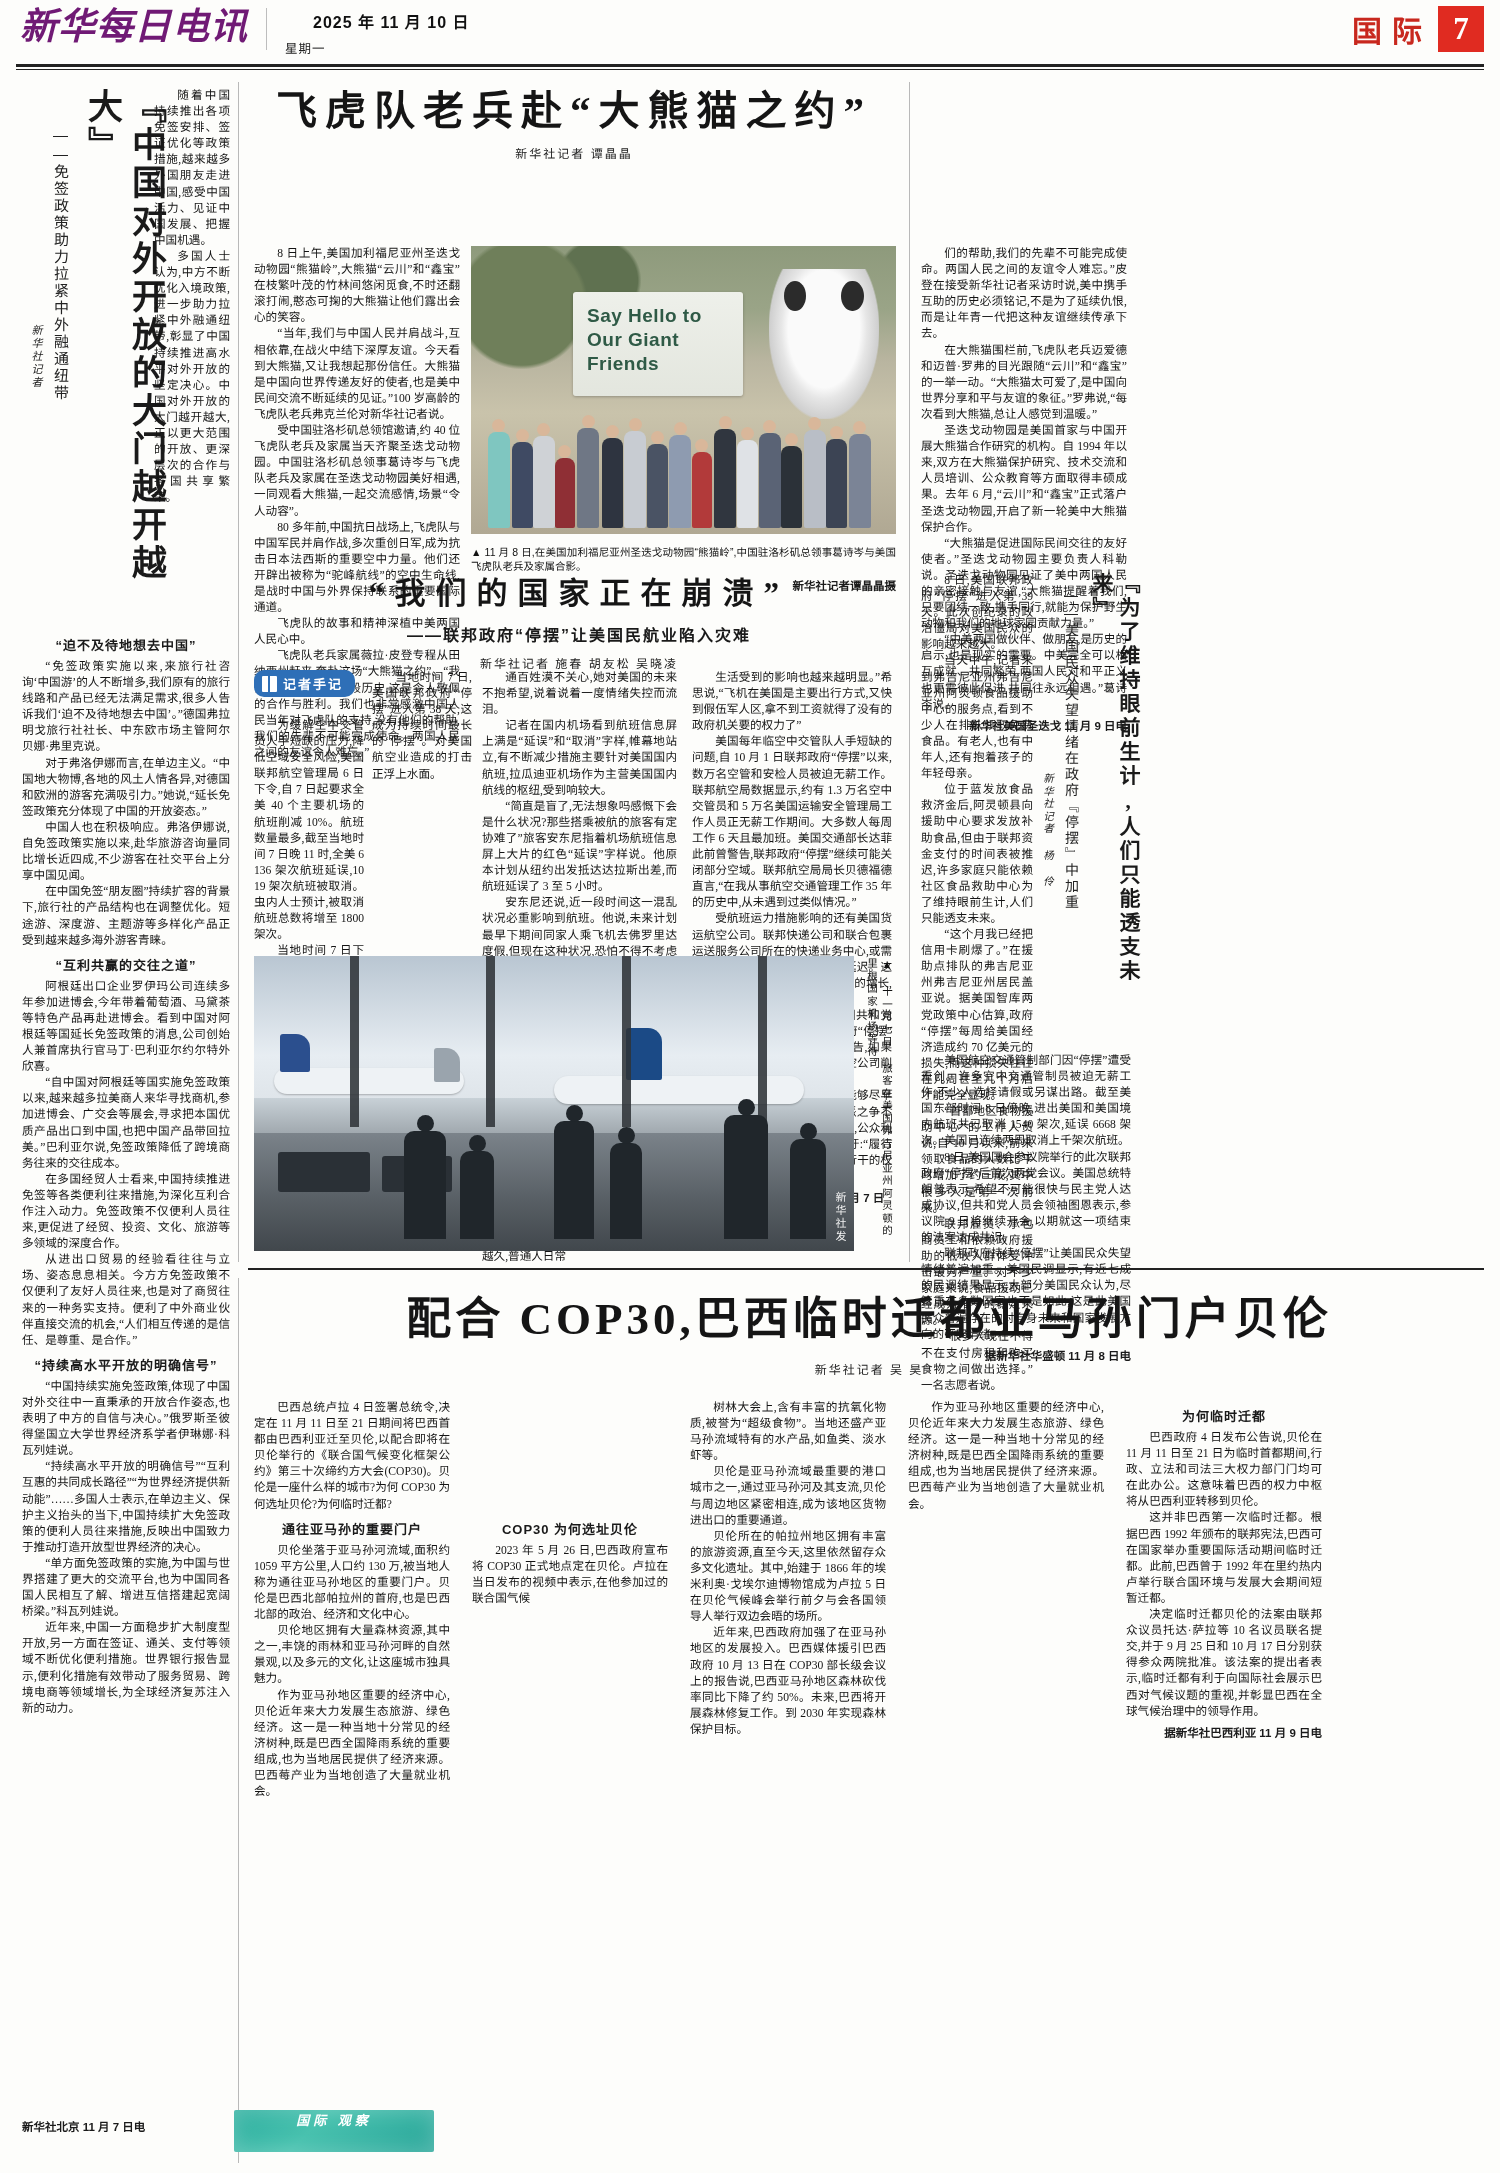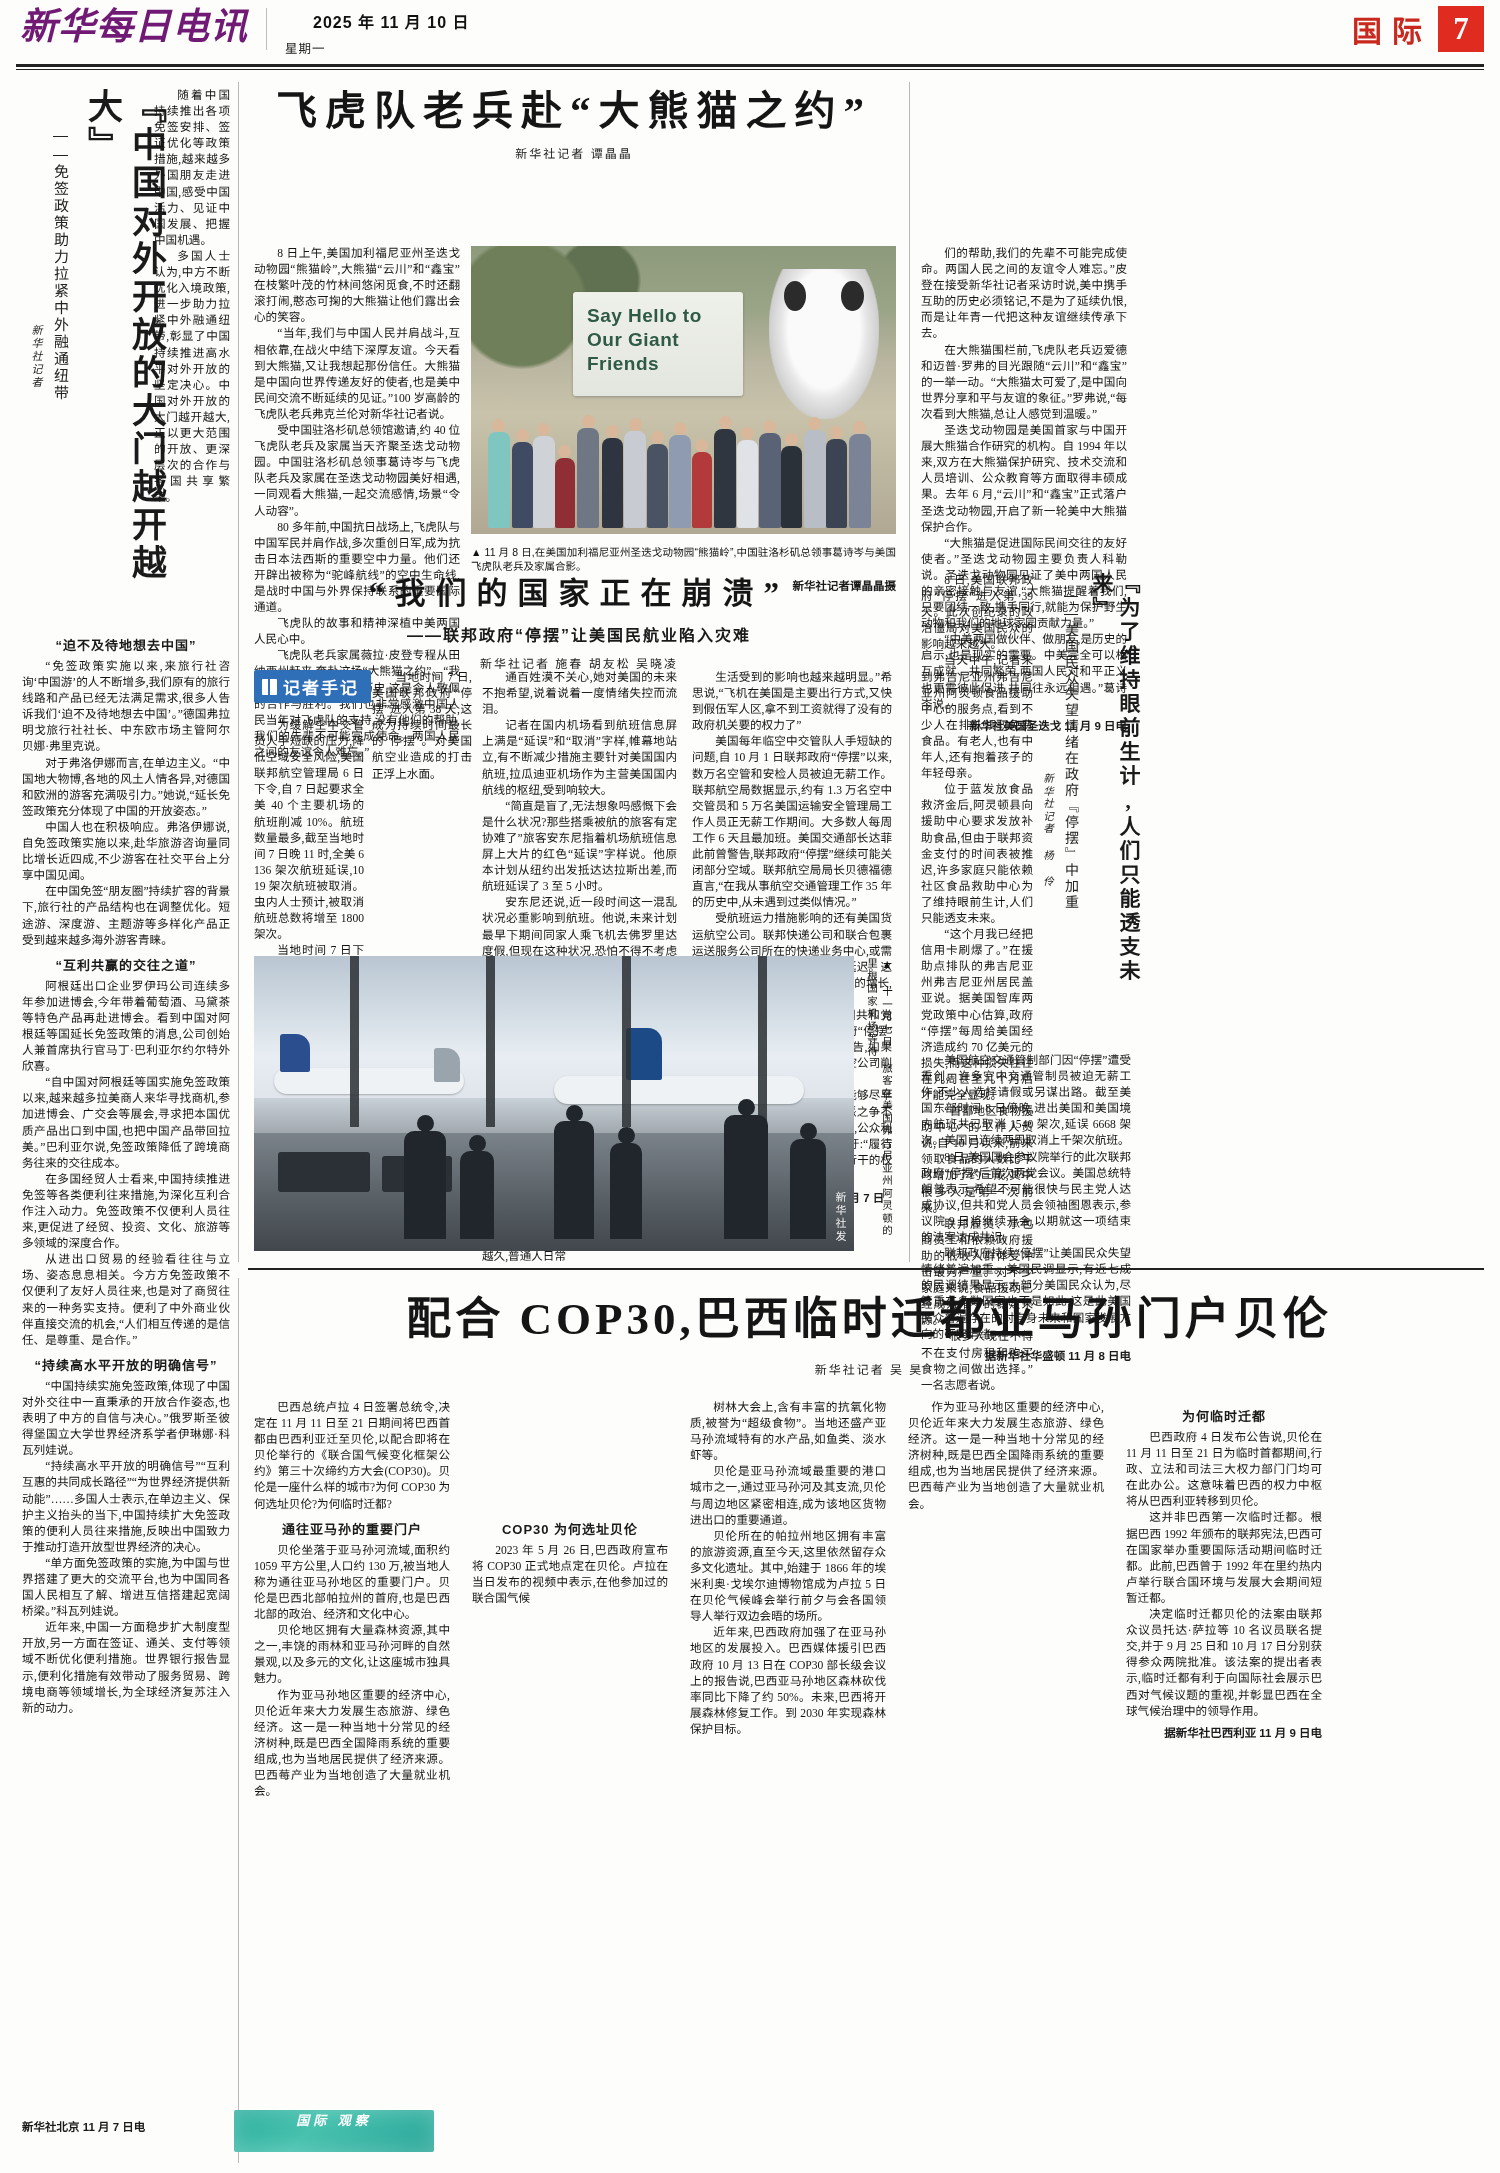--- a/index.html
+++ b/index.html
@@ -130,22 +130,22 @@
   .ap-sil:after{content:"";position:absolute;left:50%;top:-16px;width:17px;height:17px;margin-left:-8.5px;border-radius:50%;background:#20262b;}
   .ap-seat{position:absolute;background:#2a3036;border-radius:3px;}
   .vcredit{
     position:absolute;writing-mode:vertical-rl;text-orientation:upright;
     font-family:"Liberation Sans",sans-serif;font-size:11px;color:#111;letter-spacing:2px;
   }
 
   
   .badge-note{
     display:inline-flex;align-items:center;gap:6px;
-    background:#2e6fb7;color:#fff;padding:4px 12px 4px 8px;border-radius:2px;
-    font-family:"Liberation Sans",sans-serif;font-weight:bold;font-size:17px;letter-spacing:2px;
+    background:#2e6fb7;color:#fff;padding:4px 12px 4px 8px;border-radius:10px;
+    font-family:"Liberation Sans",sans-serif;font-weight:bold;font-size:13px;letter-spacing:2px;
   }
   .badge-note .bk{width:15px;height:16px;background:#fff;border-radius:1px;position:relative;}
   .badge-note .bk:after{content:"";position:absolute;left:6px;top:0;width:1.5px;height:16px;background:#2e6fb7;}
   .badge-obs{
     width:200px;height:42px;border-radius:2px;color:#fff;
     background:linear-gradient(135deg,#2fb0a0,#46c1ae 40%,#2aa79a);
     display:flex;align-items:flex-start;justify-content:center;
     font-family:"Liberation Sans",sans-serif;font-weight:bold;font-size:13px;letter-spacing:4px;
     box-shadow:inset 0 0 22px rgba(255,255,255,.25);
     font-style:italic;

